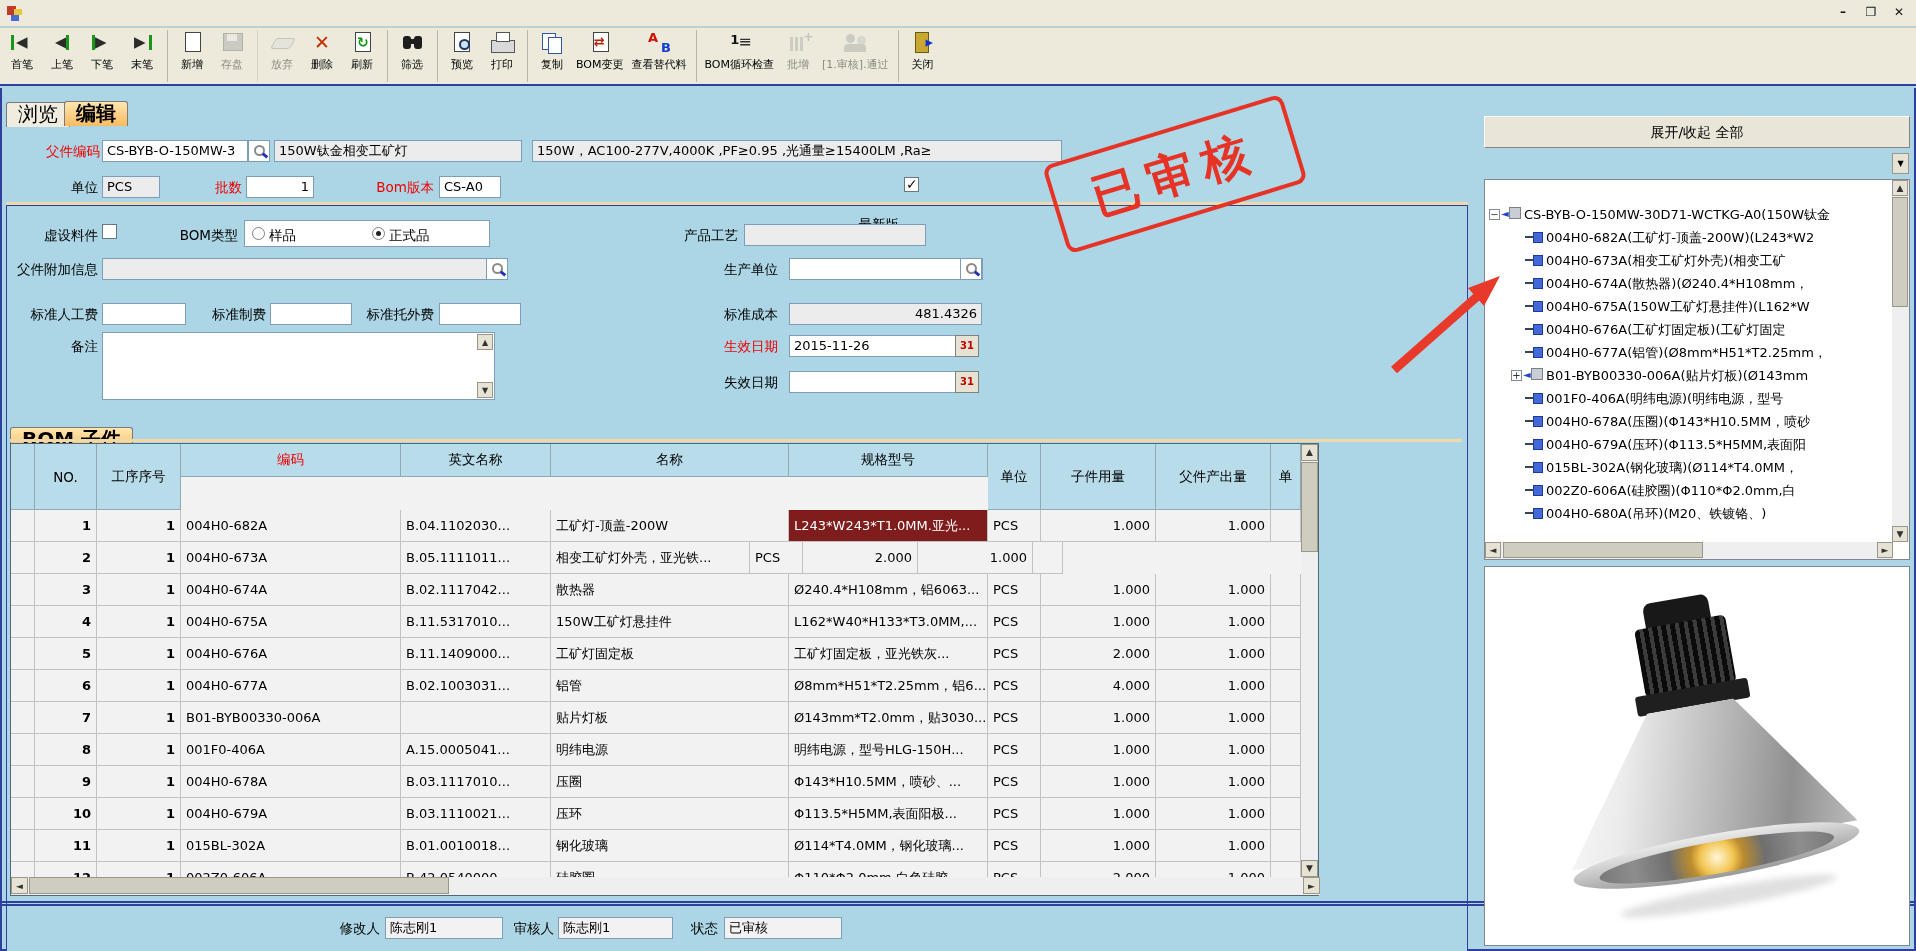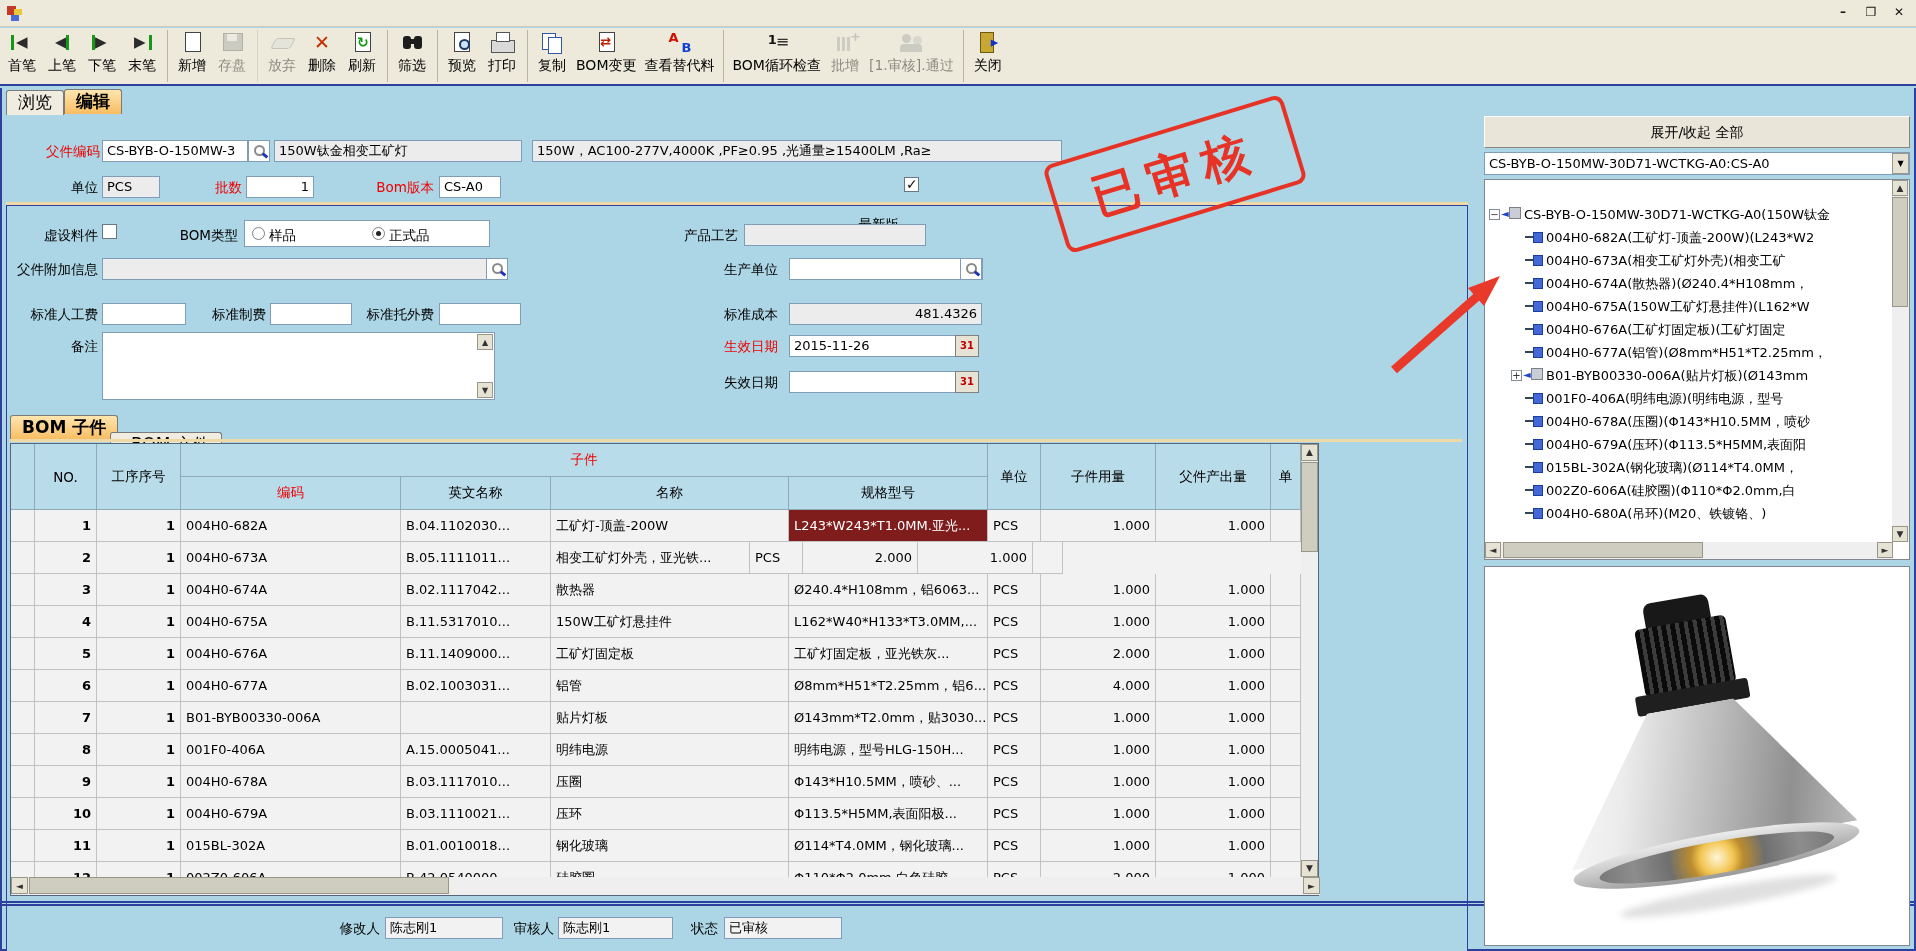--- a/index.html
+++ b/index.html
@@ -11,21 +11,21 @@
   #appicon { width:17px; height:17px; margin:0 10px 0 7px; position:relative; }
   #appicon i { position:absolute; display:block; }
   .menu-item { padding:0 14px; height:27px; line-height:27px; font-size:13.5px; cursor:default; }
   #wincontrols { position:absolute; right:6px; top:3px; display:flex; gap:6px; }
   .winbtn { width:22px; height:19px; text-align:center; line-height:18px; font-size:12px; color:#111; font-weight:bold; }
 
   
   #toolbar { position:absolute; left:0; top:28px; width:1916px; height:58px; background:#EDEADB; display:flex; align-items:center; padding-left:2px; border-bottom:2px solid #2E3F9E; }
   .tbtn { min-width:40px; padding:0 4px; height:52px; text-align:center; cursor:default; }
   .tbtn.sep { border-left:1px solid #b9b5a2; margin-left:5px; padding-left:8px; }
-  .tbtn .tbl { display:block; font-size:14px; white-space:nowrap; }
+  .tbtn .tbl { display:block; font-size:11px; white-space:nowrap; }
   .tbi { display:block; height:27px; width:32px; margin:0 auto; position:relative; }
   .tbi::before,.tbi::after { position:absolute; }
   .dis { opacity:.42; filter:grayscale(.9); }
   .ic-first .tbi::before { content:"◀"; left:10px; top:3px; font-size:15px; color:#2b2b2b; }
   .ic-first .tbi::after { content:""; left:5px; top:5px; width:3px; height:15px; background:#179617; }
   .ic-prev .tbi::before { content:"◀"; left:9px; top:3px; font-size:15px; color:#2b2b2b; }
   .ic-prev .tbi::after { content:""; left:20px; top:5px; width:3px; height:15px; background:#179617; }
   .ic-next .tbi::before { content:"▶"; left:9px; top:3px; font-size:15px; color:#2b2b2b; }
   .ic-next .tbi::after { content:""; left:6px; top:5px; width:3px; height:15px; background:#179617; }
   .ic-last .tbi::before { content:"▶"; left:8px; top:3px; font-size:15px; color:#2b2b2b; }
@@ -55,21 +55,21 @@
   .ic-batch .tbi::after { content:"+"; left:21px; top:-1px; color:#8892a0; font-weight:bold; }
   .ic-audit .tbi::before { content:""; left:7px; top:4px; width:9px; height:9px; border-radius:50%; background:#9aa2aa; box-shadow:11px 2px 0 #b8bec4; }
   .ic-audit .tbi::after { content:""; left:5px; top:14px; width:22px; height:8px; border-radius:4px 4px 0 0; background:#9aa2aa; }
   .ic-closedoor .tbi::before { content:""; left:8px; top:2px; width:12px; height:19px; background:#C8A832; border:1px solid #6a5a10; }
   .ic-closedoor .tbi::after { content:"▸"; left:19px; top:3px; color:#1133CC; font-size:15px; font-weight:bold; }
 
   
   #content { position:absolute; left:0; top:88px; width:1916px; height:863px; background:#ACD6E5; border:2px solid #2E3F9E; border-top:none; }
 
   
-  .tab { position:absolute; height:25px; line-height:23px; padding:0 11px; background:#F0EDE0; border:1px solid #7a7a7a; border-bottom:none; border-radius:3px 3px 0 0; font-size:17px; }
+  .tab { position:absolute; height:25px; line-height:23px; padding:0 11px; background:#F0EDE0; border:1px solid #7a7a7a; border-bottom:none; border-radius:3px 3px 0 0; font-size:20px;margin-top:12px; }
   .tab.active { background:linear-gradient(#FFE6B0,#F8BC60); font-weight:bold; }
   #tabline { position:absolute; left:4px; top:114px; width:1462px; height:3px; background:#EFD9A6; }
   #leftpanel { position:absolute; left:4px; top:117px; width:1462px; height:786px; border:1px solid #2E3F9E; background:#ACD6E5; }
 
   
   .lab { position:absolute; text-align:right; font-size:13.5px; white-space:nowrap; }
   .rlab { color:#F00000; }
   .fld { position:absolute; border:1px solid #7F9DB9; background:#fff; padding:0 4px; font-size:13px; line-height:20px; height:22px; overflow:hidden; white-space:nowrap; }
   .ro { background:#ECECEC; }
   .num { text-align:right; }
@@ -314,21 +314,20 @@
 
   <span class="tab active" style="left:8px;top:327px;">BOM 子件</span>
   <span class="tab" style="left:108px;top:344px;padding-left:20px;">BOM 文件</span>
   <div style="position:absolute;left:8px;top:351px;width:1452px;height:3px;background:#EFD9A6;"></div>
 
   <div id="grid" style="top:355px;">
     <div id="ghead">
       <div class="gh span2"></div>
       <div class="gh span2">NO.</div>
       <div class="gh span2">工序序号</div>
-      <div class="gh red" style="grid-column:4/8;">子件</div>
       <div class="gh red" style="grid-column:4;">编码</div>
       <div class="gh" style="grid-column:5;">英文名称</div>
       <div class="gh" style="grid-column:6;">名称</div>
       <div class="gh" style="grid-column:7;">规格型号</div>
       <div class="gh span2" style="grid-column:8;grid-row:1/3;">单位</div>
       <div class="gh span2" style="grid-column:9;grid-row:1/3;">子件用量</div>
       <div class="gh span2" style="grid-column:10;grid-row:1/3;">父件产出量</div>
       <div class="gh span2" style="grid-column:11;grid-row:1/3;">单</div>
     </div>
     <div id="gbody">
@@ -503,21 +502,20 @@
 
   <div id="footline" style="top:813px;left:0;width:1912px;"></div>
   <span class="lab" style="left:328px;top:832px;width:50px;">修改人</span>
   <div class="fld ftfld" style="left:383px;top:829px;width:118px;">陈志刚1</div>
   <span class="lab" style="left:502px;top:832px;width:50px;">审核人</span>
   <div class="fld ftfld" style="left:556px;top:829px;width:115px;">陈志刚1</div>
   <span class="lab" style="left:680px;top:832px;width:36px;">状态</span>
   <div class="fld ftfld" style="left:722px;top:829px;width:118px;">已审核</div>
 
   <div id="expandbtn" style="top:28px;">展开/收起 全部</div>
-  <div id="combo" style="top:64px;">CS-BYB-O-150MW-30D71-WCTKG-A0:CS-A0</div>
   <div id="combobtn" style="top:65px;">▼</div>
   <div id="tree" style="top:91px;">
     <div id="treeitems">
       <div class="titem root node">
         <span class="texp">−</span><span class="tico"></span><span>CS-BYB-O-150MW-30D71-WCTKG-A0(150W钛金</span>
       </div>
       <span>
         
       <div class="titem">
             <span class="texp"></span><span class="tico"></span><span>004H0-682A(工矿灯-顶盖-200W)(L243*W2</span>

